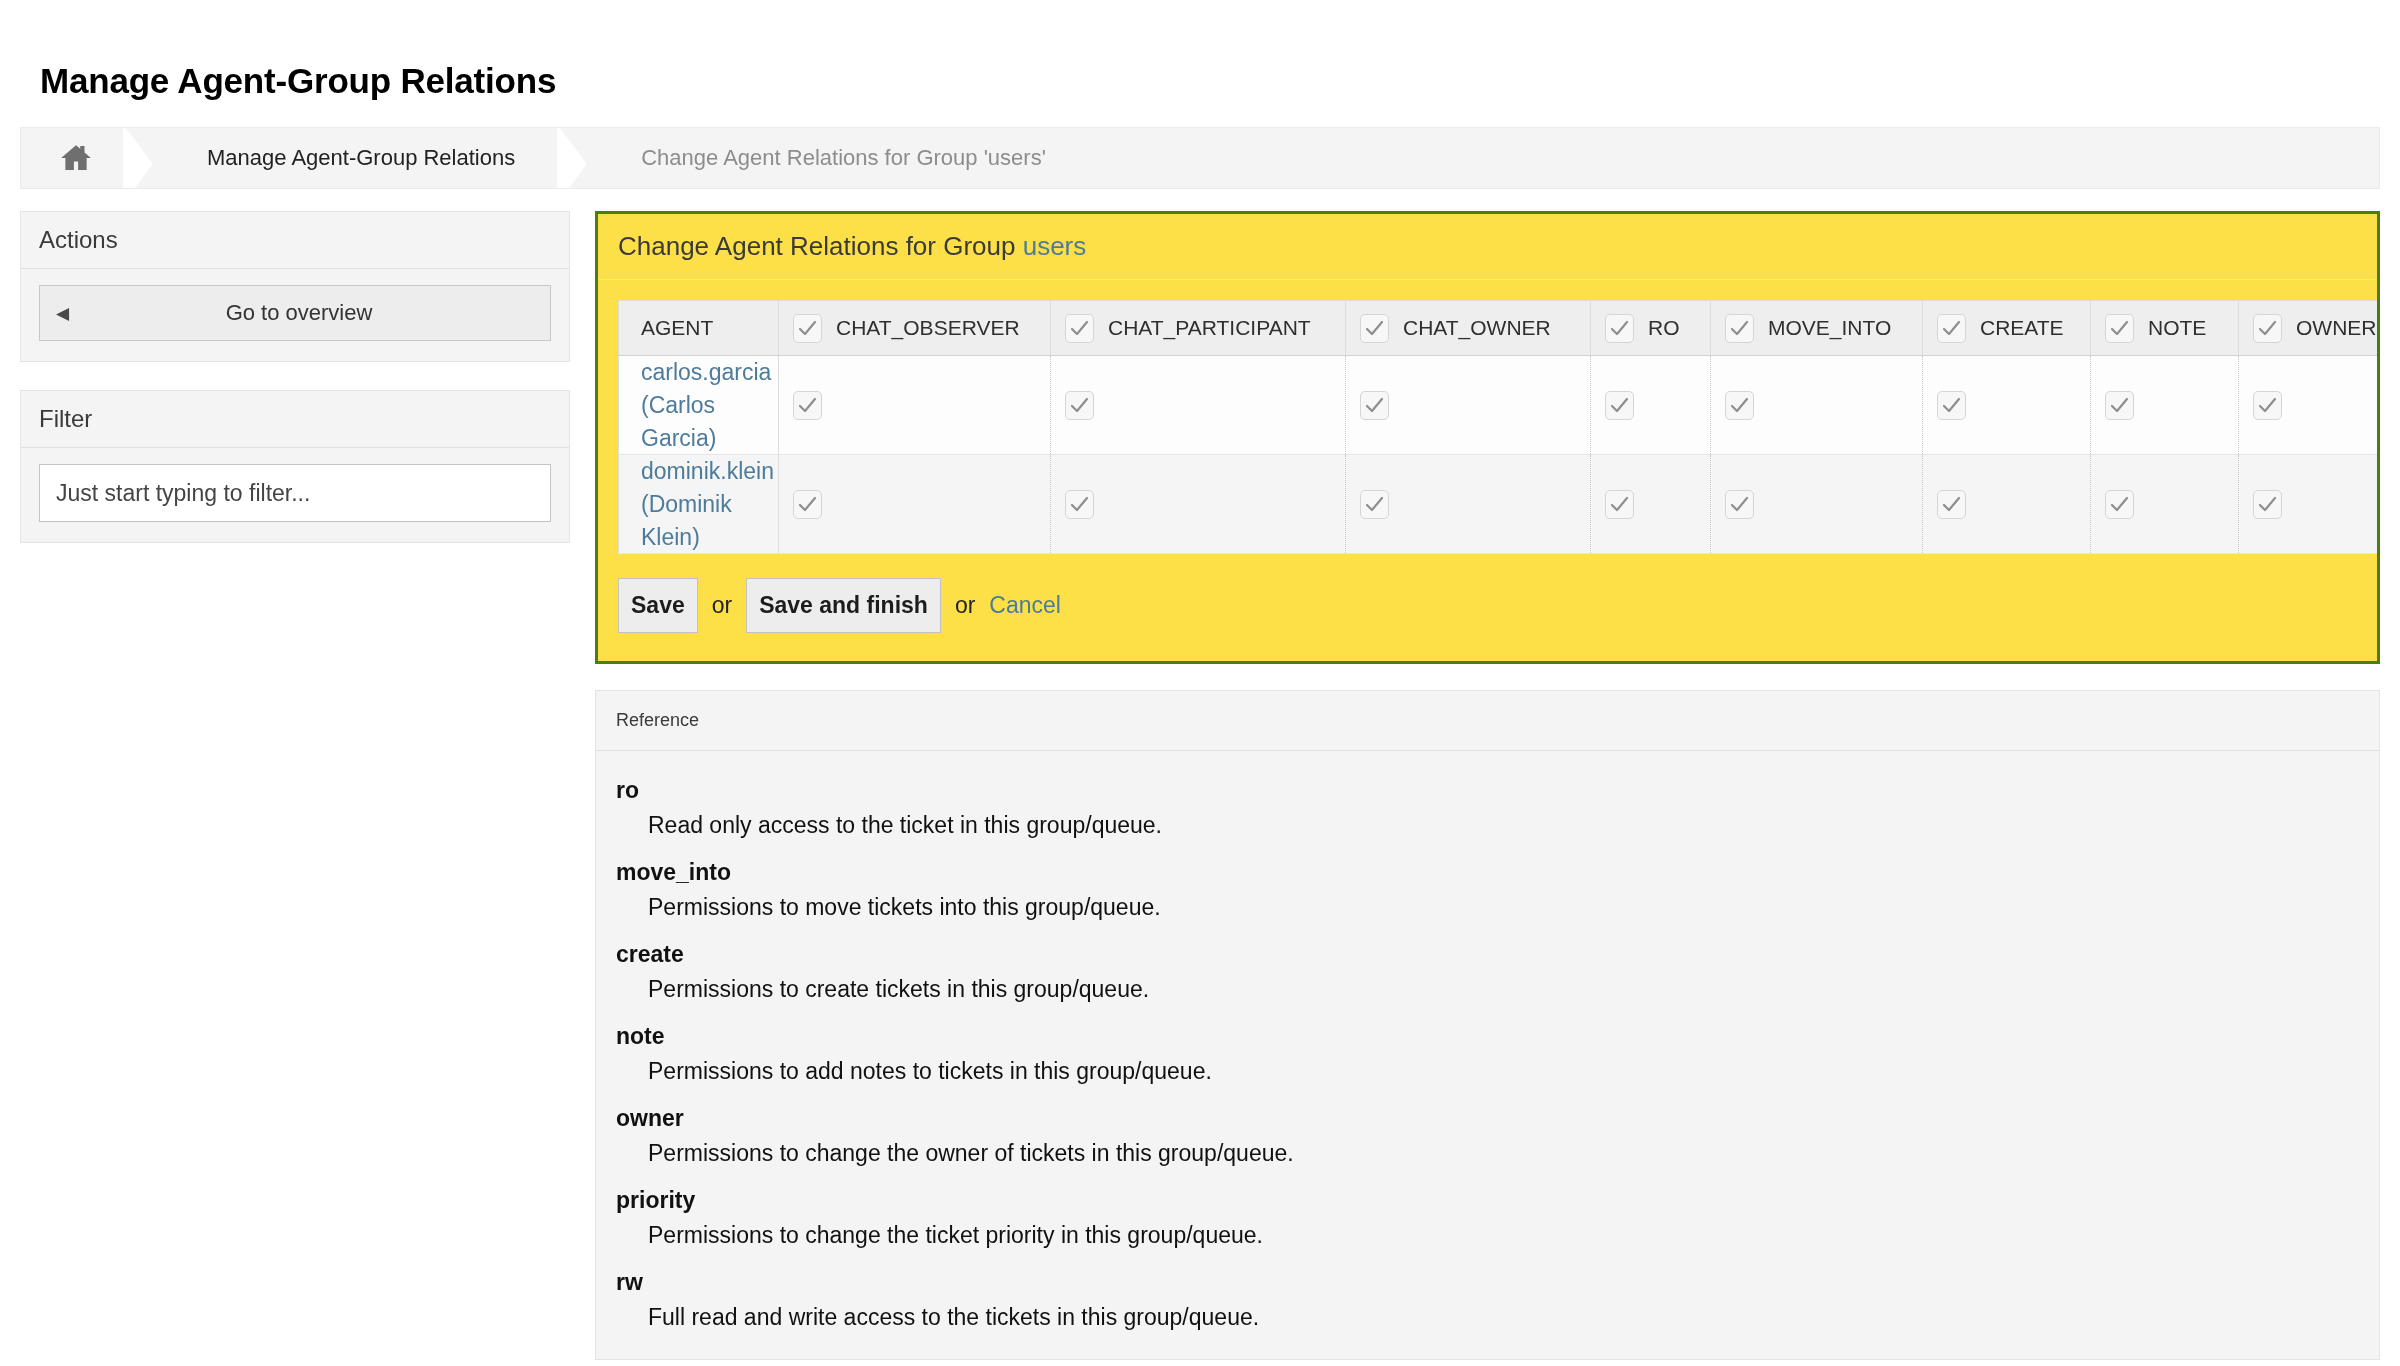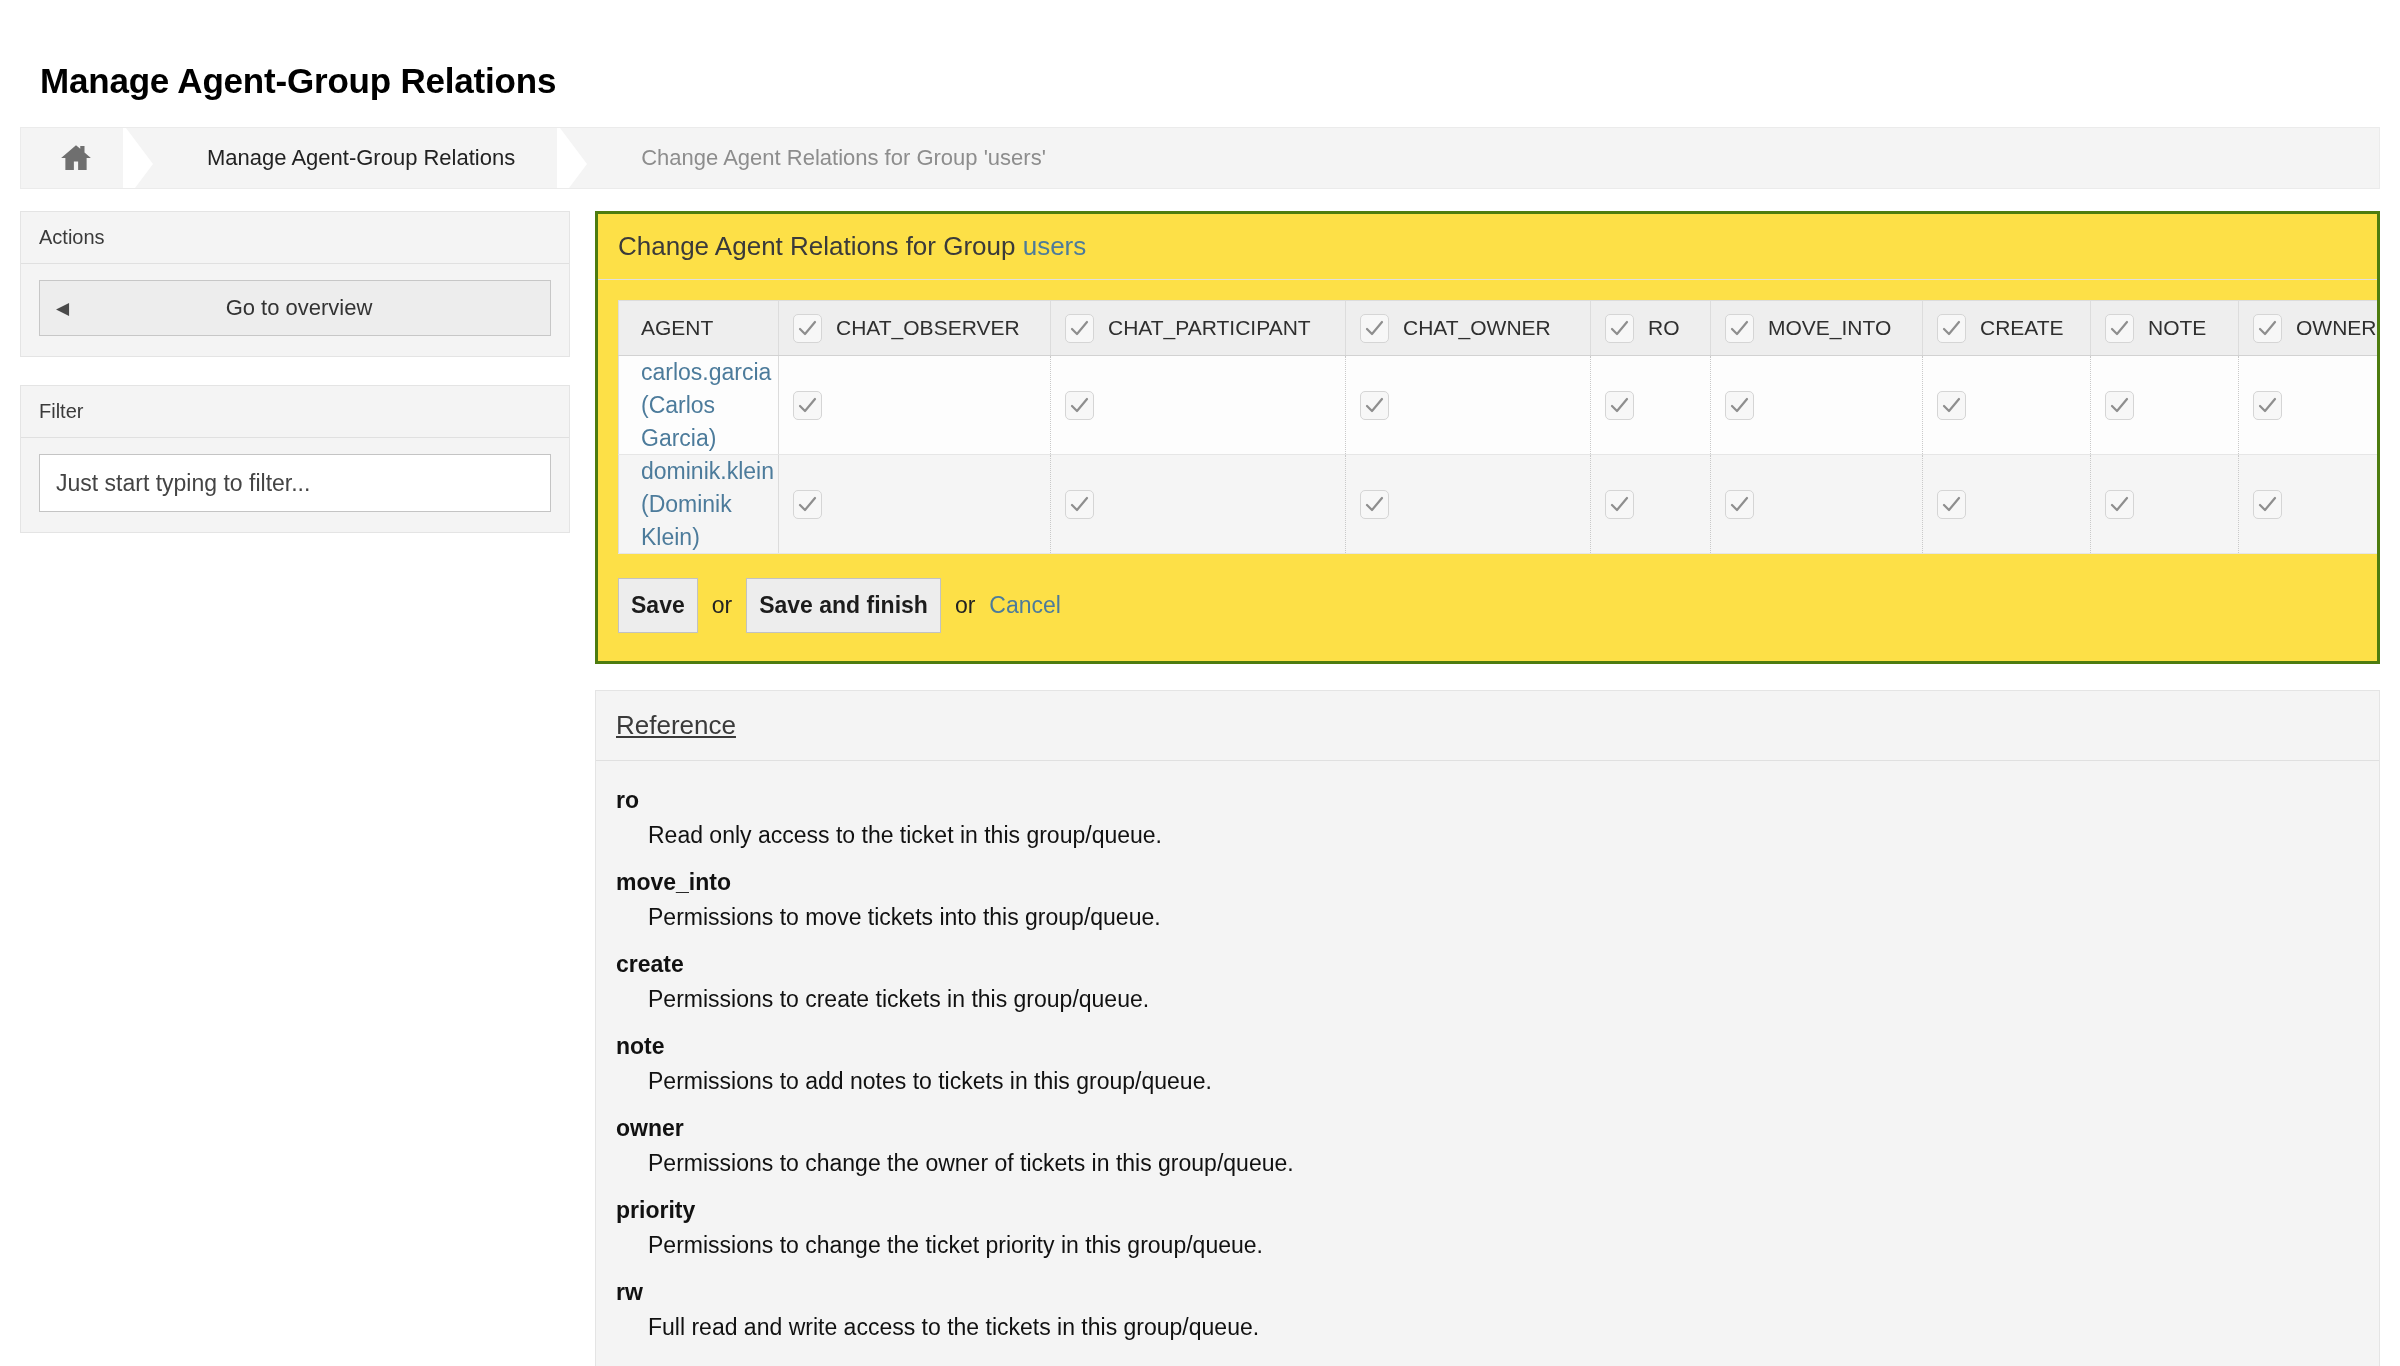--- a/index.html
+++ b/index.html
@@ -72,21 +72,21 @@
   .sidebar { width: 550px; flex: none; }
   .main { flex: 1; min-width: 0; }
 
   
   .widget {
     background: #f4f4f4;
     border: 1px solid #e4e4e4;
     margin-bottom: 28px;
   }
   .widget-header {
-    font-size: 20px;
+    font-size: 24px;
     color: #3a3a3a;
     padding: 14px 18px 14px 18px;
     border-bottom: 1px solid #e0e0e0;
     background: #f4f4f4;
   }
   .widget-body { padding: 16px 18px 20px 18px; }
 
   .overview-button {
     display: flex;
     align-items: center;
@@ -238,21 +238,21 @@
     text-decoration: none;
     cursor: pointer;
   }
 
   
   .reference {
     margin-top: 26px;
     background: #f4f4f4;
     border: 1px solid #e4e4e4;
   }
-  .reference .widget-header { font-size: 26px; padding: 19px 20px; text-decoration: underline; }
+  .reference .widget-header { font-size: 18px; padding: 19px 20px; }
   .ref-body { padding: 26px 20px 28px 20px; }
   .ref-term {
     font-size: 23px;
     font-weight: bold;
     color: #111;
     margin-top: 20px;
   }
   .ref-term:first-child { margin-top: 0; }
   .ref-def {
     font-size: 23px;

